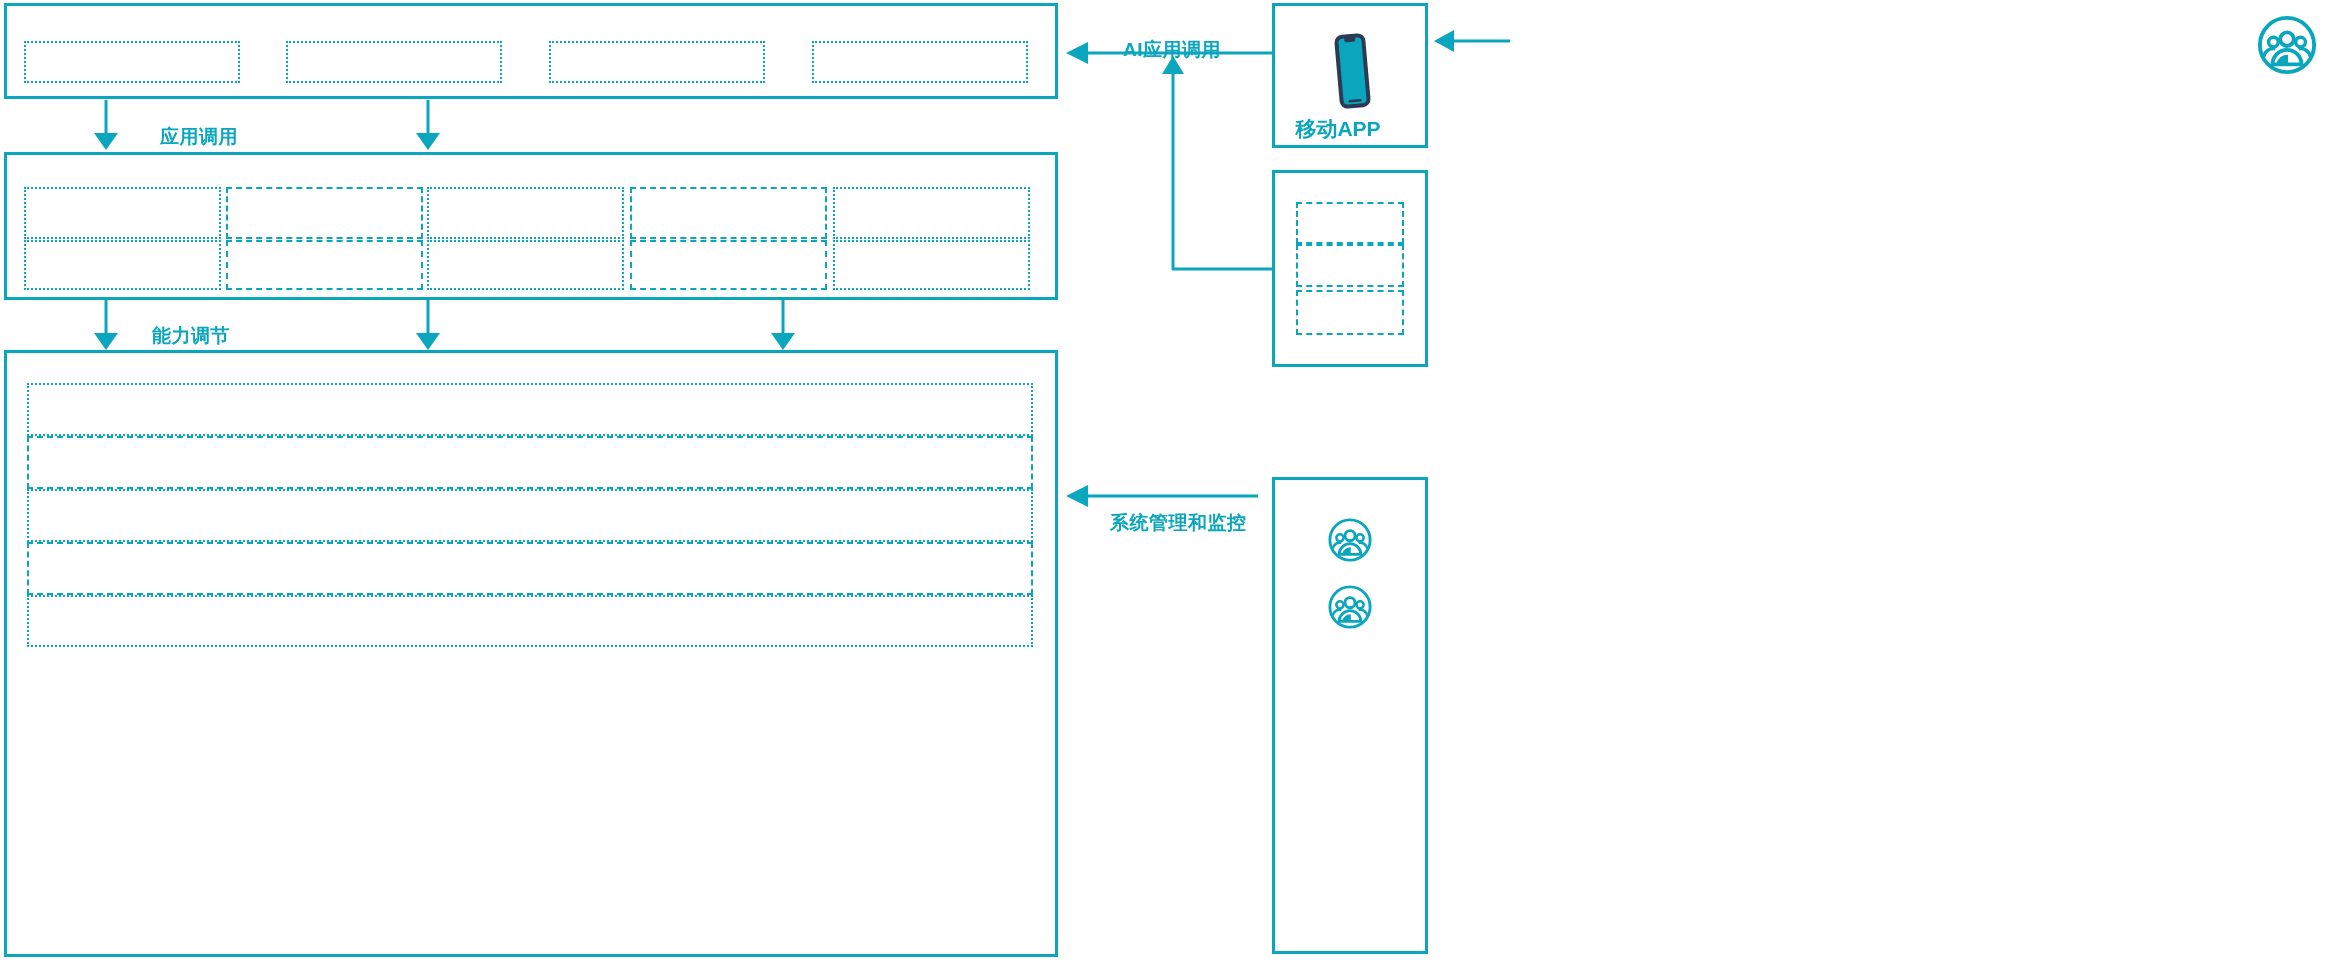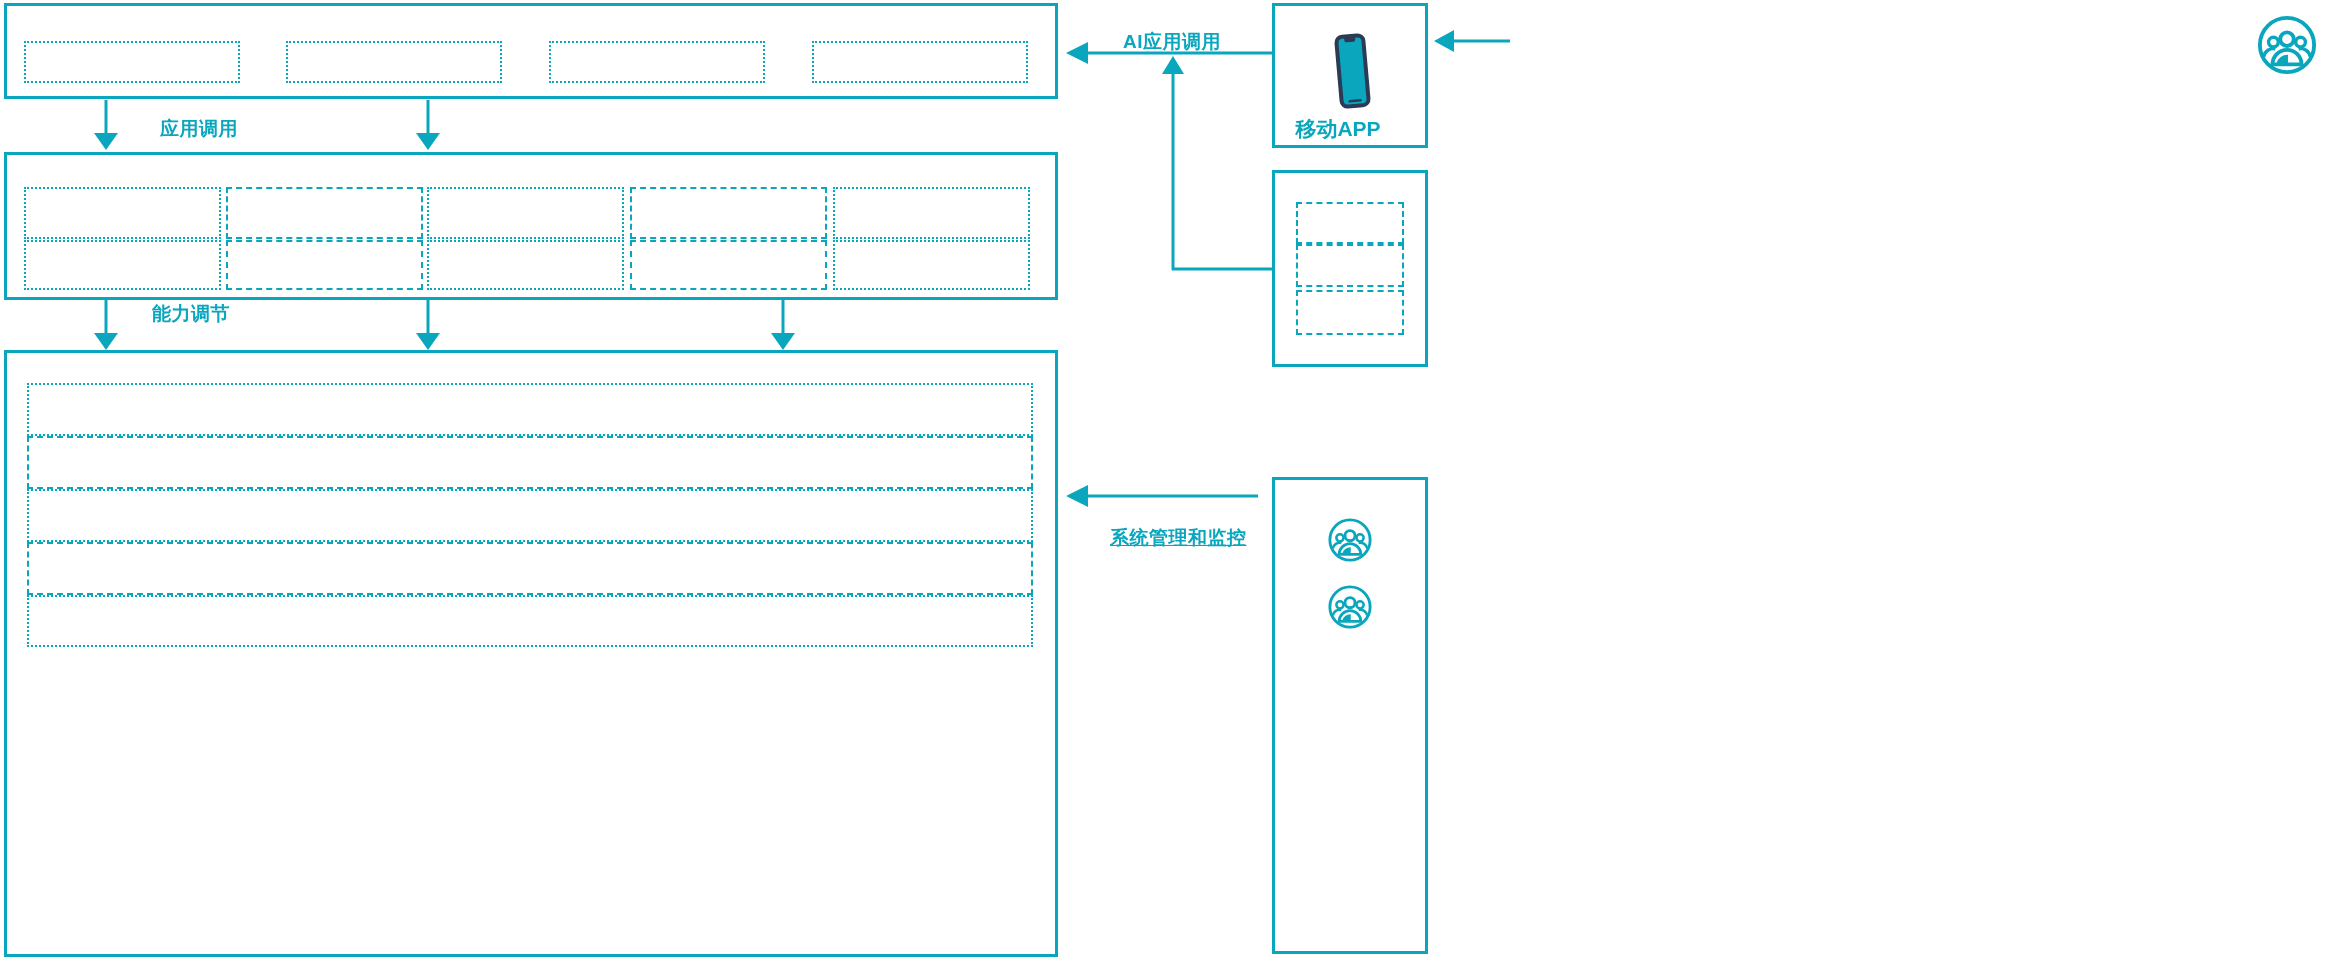--- a/index.html
+++ b/index.html
@@ -40,20 +40,21 @@
   }
 
   .edge-label {
     position: absolute;
     color: #0aa6bd;
     font-size: 19px;
     font-weight: bold;
     letter-spacing: .5px;
     white-space: nowrap;
     line-height: 1;
+    margin-top: 8px;
   }
 
   .box-caption {
     position: absolute;
     color: #0aa6bd;
     font-size: 21px;
     font-weight: bold;
     white-space: nowrap;
     text-align: center;
     line-height: 1;
@@ -124,21 +125,21 @@
       <line x1="16" y1="0" x2="16" y2="34" stroke="#0aa6bd" stroke-width="3"></line>
       <polygon points="4,33 28,33 16,50" fill="#0aa6bd"></polygon>
     </svg>
   </div>
   <div class="arrow" style="left:767px; top:300px;">
     <svg width="32" height="52" viewBox="0 0 32 52">
       <line x1="16" y1="0" x2="16" y2="34" stroke="#0aa6bd" stroke-width="3"></line>
       <polygon points="4,33 28,33 16,50" fill="#0aa6bd"></polygon>
     </svg>
   </div>
-  <div class="edge-label" style="left:152px; top:304px;">能力调节</div>
+  <div class="edge-label" style="left:152px; top:318px;">能力调节</div>
 
   <div class="solid-panel" style="left:4px; top:350px; width:1054px; height:607px;"></div>
 
   <div class="dotted-box" style="left:27px; top:383px; width:1006px; height:53px;"></div>
   <div class="dashed-box" style="left:27px; top:436px; width:1006px; height:53px;"></div>
   <div class="dotted-box" style="left:27px; top:489px; width:1006px; height:53px;"></div>
   <div class="dashed-box" style="left:27px; top:542px; width:1006px; height:53px;"></div>
   <div class="dotted-box" style="left:27px; top:595px; width:1006px; height:52px;"></div>
 
   <div class="arrow" style="left:1060px; top:38px;">
@@ -201,21 +202,21 @@
   <div class="dashed-box" style="left:1296px; top:202px; width:108px; height:42px;"></div>
   <div class="dashed-box" style="left:1296px; top:244px; width:108px; height:43px;"></div>
   <div class="dashed-box" style="left:1296px; top:290px; width:108px; height:45px;"></div>
 
   <div class="arrow" style="left:1060px; top:483px;">
     <svg width="200" height="26" viewBox="0 0 200 26">
       <line x1="28" y1="13" x2="198" y2="13" stroke="#0aa6bd" stroke-width="3"></line>
       <polygon points="28,2 28,24 6,13" fill="#0aa6bd"></polygon>
     </svg>
   </div>
-  <div class="edge-label" style="left:1110px; top:528px;text-decoration:underline;">系统管理和监控</div>
+  <div class="edge-label" style="left:1110px; top:505px;">系统管理和监控</div>
 
   <div class="solid-panel" style="left:1272px; top:477px; width:156px; height:477px;"></div>
 
   <div class="icon-wrap" style="left:1327px; top:517px;">
     <svg width="46" height="46" viewBox="0 0 64 64">
       <circle cx="32" cy="32" r="28" fill="none" stroke="#0aa6bd" stroke-width="4"></circle>
       <circle cx="32" cy="26" r="7" fill="none" stroke="#0aa6bd" stroke-width="4"></circle>
       <circle cx="18" cy="29" r="5" fill="none" stroke="#0aa6bd" stroke-width="3.5"></circle>
       <circle cx="46" cy="29" r="5" fill="none" stroke="#0aa6bd" stroke-width="3.5"></circle>
       <path d="M8 44 a10 10 0 0 1 12 -8" fill="none" stroke="#0aa6bd" stroke-width="3.5"></path>

